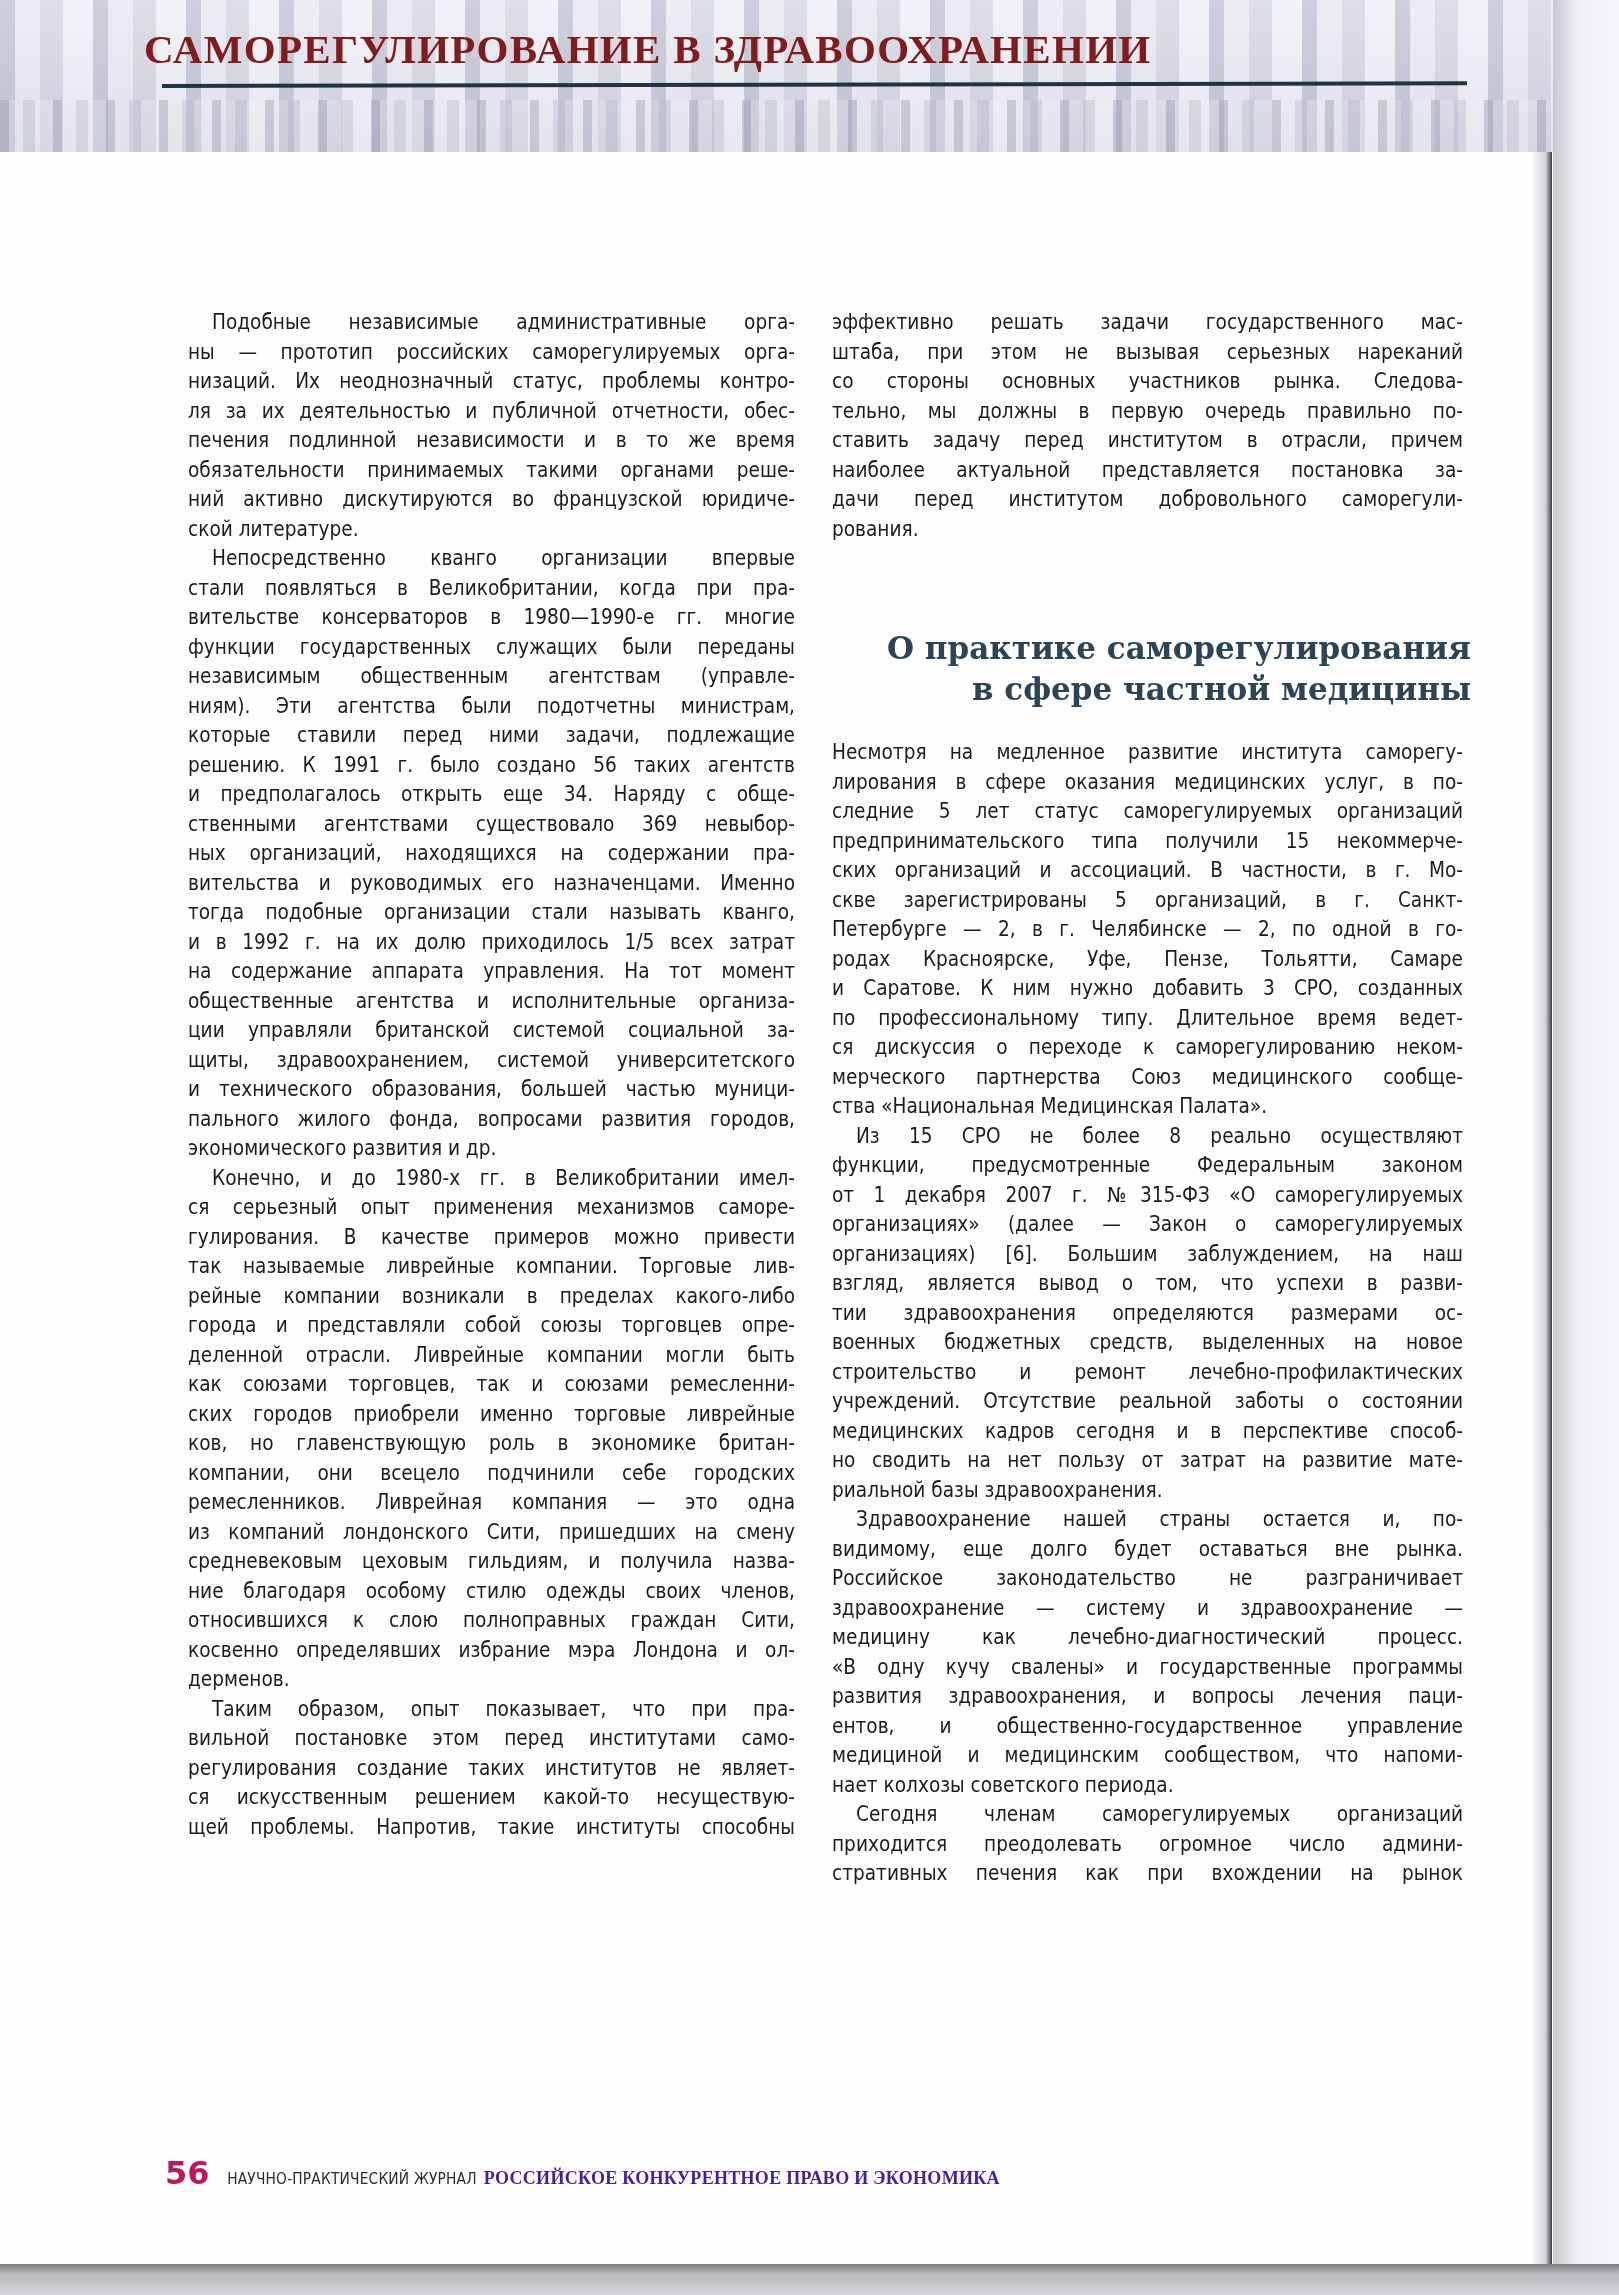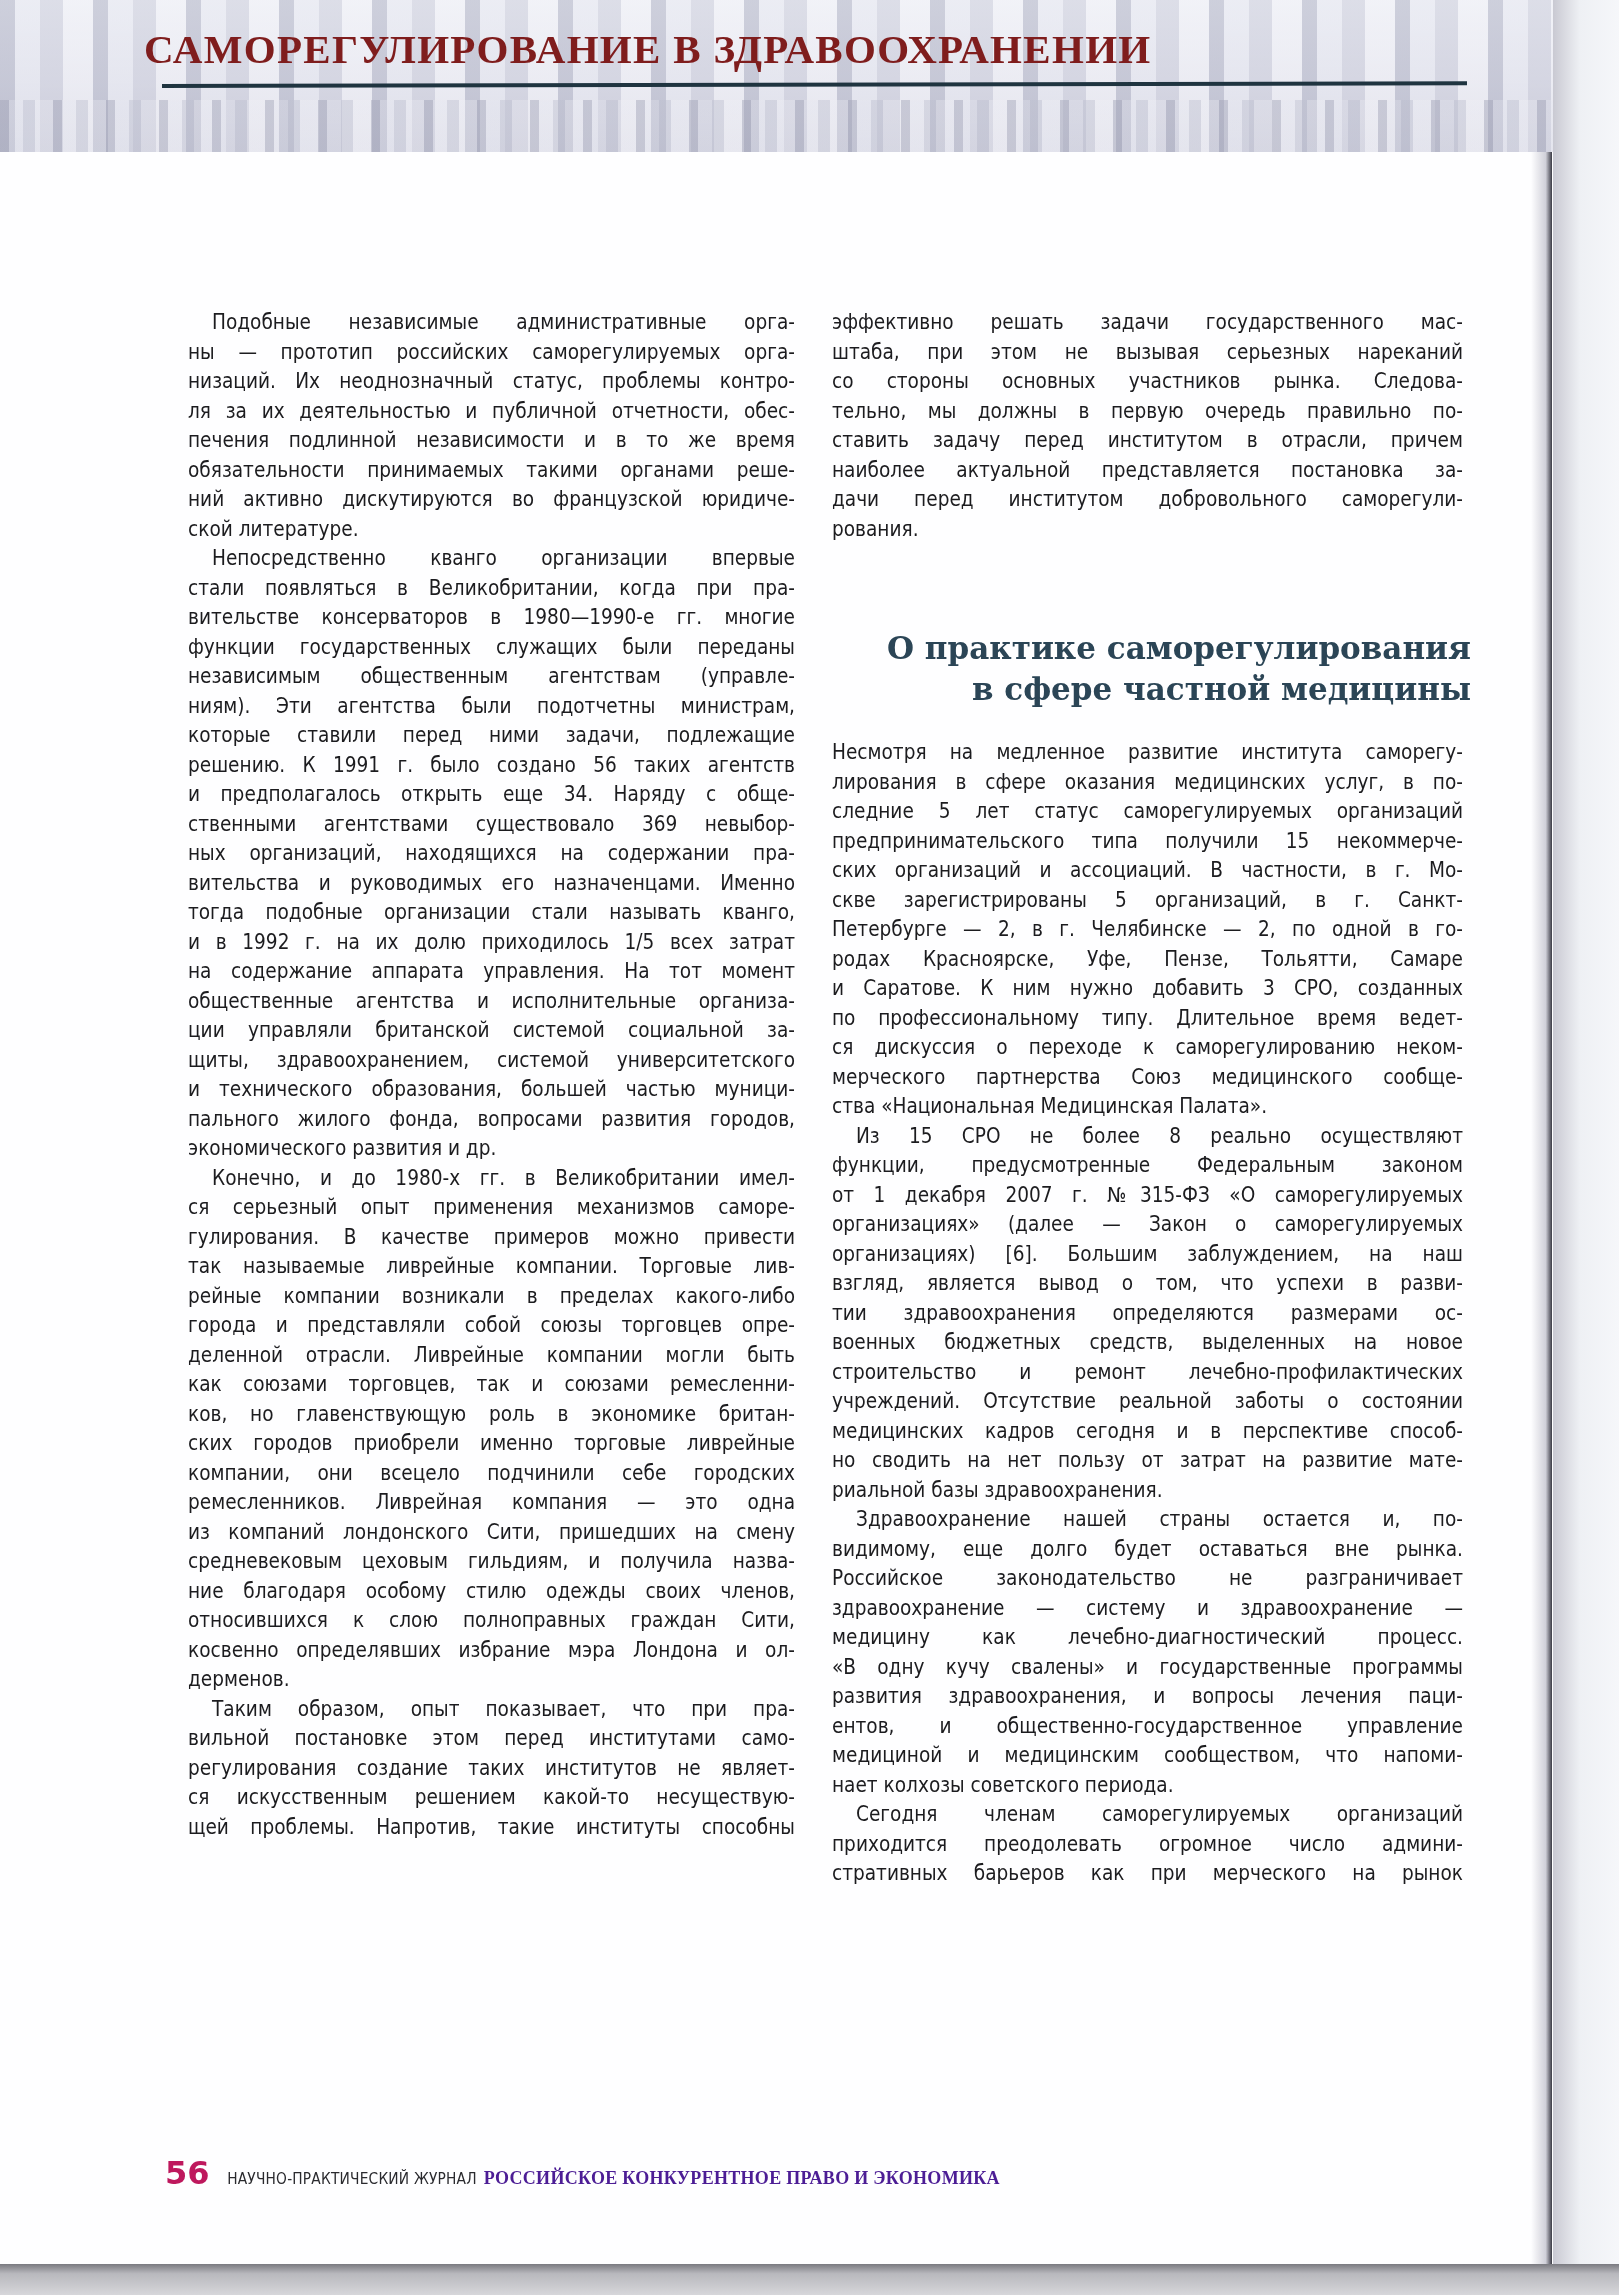--- a/index.html
+++ b/index.html
@@ -110,22 +110,22 @@
     </p>
     <p style="margin: 0px;">
       <span class="line indent">Конечно, и до 1980-х гг. в Великобритании имел-</span>
       <span class="line">ся серьезный опыт применения механизмов саморе-</span>
       <span class="line">гулирования. В качестве примеров можно привести</span>
       <span class="line">так называемые ливрейные компании. Торговые лив-</span>
       <span class="line">рейные компании возникали в пределах какого-либо</span>
       <span class="line">города и представляли собой союзы торговцев опре-</span>
       <span class="line">деленной отрасли. Ливрейные компании могли быть</span>
       <span class="line">как союзами торговцев, так и союзами ремесленни-</span>
+      <span class="line">ских городов приобрели именно торговые ливрейные</span>
       <span class="line">ков, но главенствующую роль в экономике британ-</span>
-      <span class="line">ских городов приобрели именно торговые ливрейные</span>
       <span class="line">компании, они всецело подчинили себе городских</span>
       <span class="line">ремесленников. Ливрейная  компания — это одна</span>
       <span class="line">из компаний лондонского Сити, пришедших на смену</span>
       <span class="line">средневековым цеховым гильдиям, и получила назва-</span>
       <span class="line">ние благодаря особому стилю одежды своих членов,</span>
       <span class="line">относившихся к слою полноправных граждан Сити,</span>
       <span class="line">косвенно определявших избрание мэра Лондона и ол-</span>
       <span class="line last">дерменов.</span>
     </p>
     <p style="margin: 0px;">
@@ -194,21 +194,21 @@
       <span class="line">медицину как лечебно-диагностический процесс.</span>
       <span class="line">«В одну кучу свалены» и государственные программы</span>
       <span class="line">развития здравоохранения, и вопросы лечения паци-</span>
       <span class="line">ентов, и общественно-государственное управление</span>
       <span class="line">медициной и медицинским сообществом, что напоми-</span>
       <span class="line last">нает колхозы советского периода.</span>
     </p>
     <p style="margin: 0px;">
       <span class="line indent">Сегодня членам саморегулируемых организаций</span>
       <span class="line">приходится преодолевать огромное число админи-</span>
-      <span class="line">стративных барьеров как при мерческого на рынок</span>
+      <span class="line">стративных печения как при вхождении на рынок</span>
     </p>
   </article>
 
 <footer class="footer">
   <span class="page-number">56</span>
   <span class="journal-prefix">НАУЧНО-ПРАКТИЧЕСКИЙ ЖУРНАЛ</span>
   <span class="journal-name">РОССИЙСКОЕ КОНКУРЕНТНОЕ ПРАВО И ЭКОНОМИКА</span>
 </footer>
 
 

